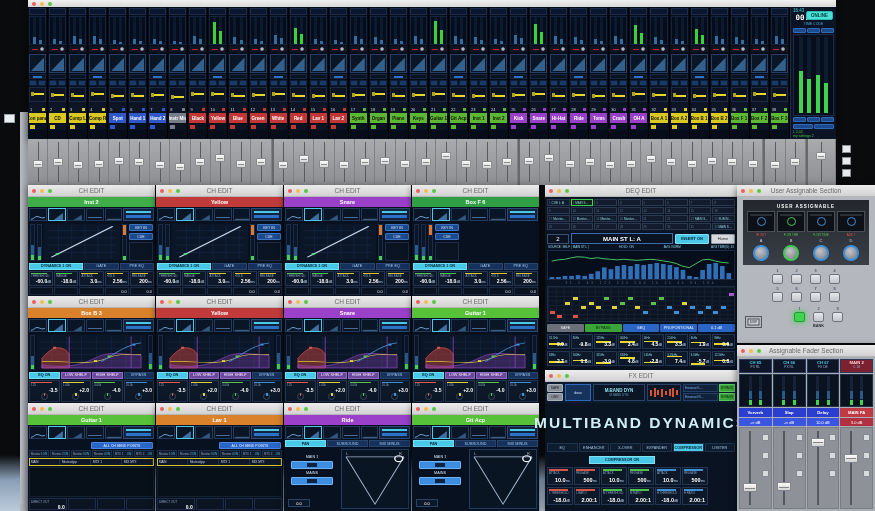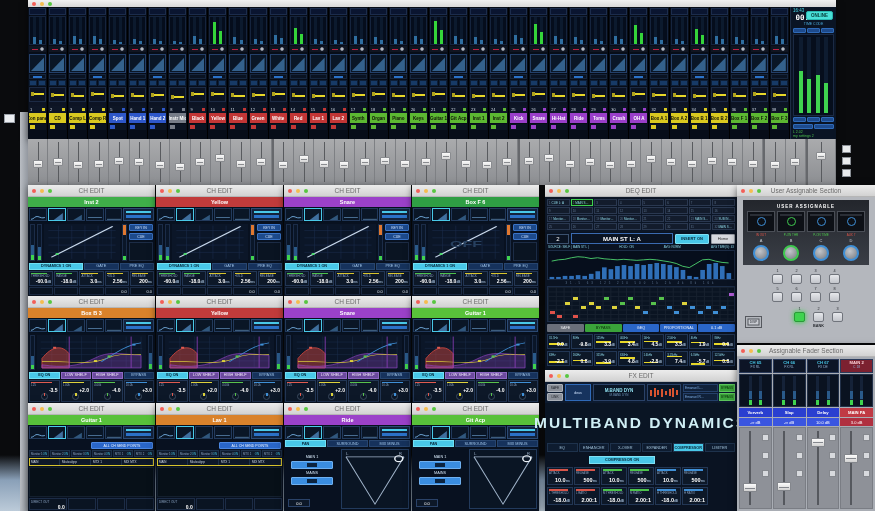--- a/index.html
+++ b/index.html
@@ -2075,35 +2075,20 @@
         </div>
         <div class="chbody">
           <div class="vmeter">
             <i style="bottom:0;height:12%;background:#3fd34f"></i>
             <b style="bottom:12%;height:30%;background:#2a5a8a"></b>
           </div>
           <div class="vmeter">
             <i style="bottom:0;height:10%;background:#3fd34f"></i>
             <b style="bottom:10%;height:25%;background:#2a5a8a"></b>
           </div>
-          <div class="graphbox"><svg viewBox="0 0 52 45" width="100%" height="100%" preserveAspectRatio="none">
-              <rect width="52" height="45" fill="#0b1628"></rect>
-              <line x1="10" y1="2" x2="10" y2="43" stroke="#1b2d4c" stroke-width="0.5"></line>
-              <line x1="19" y1="2" x2="19" y2="43" stroke="#1b2d4c" stroke-width="0.5"></line>
-              <line x1="28" y1="2" x2="28" y2="43" stroke="#1b2d4c" stroke-width="0.5"></line>
-              <line x1="37" y1="2" x2="37" y2="43" stroke="#1b2d4c" stroke-width="0.5"></line>
-              <line x1="46" y1="2" x2="46" y2="43" stroke="#1b2d4c" stroke-width="0.5"></line>
-              <line x1="3" y1="8" x2="49" y2="8" stroke="#1b2d4c" stroke-width="0.5"></line>
-              <line x1="3" y1="17" x2="49" y2="17" stroke="#1b2d4c" stroke-width="0.5"></line>
-              <line x1="3" y1="26" x2="49" y2="26" stroke="#1b2d4c" stroke-width="0.5"></line>
-              <line x1="3" y1="35" x2="49" y2="35" stroke="#1b2d4c" stroke-width="0.5"></line>
-              <line x1="5" y1="41" x2="47" y2="3" stroke="#c9d9ec" stroke-width="1.2"></line>
-              <circle cx="9" cy="37" r="1.2" fill="#49e06a"></circle>
-              <text x="26" y="28" font-size="11" font-weight="bold" fill="#27405f" text-anchor="middle" font-family="Liberation Sans, sans-serif">OFF</text>
-            </svg></div>
           <div class="vmeter">
             <i style="top:0;height:28%;background:#e07830"></i>
             <b style="bottom:0;height:10%;background:#3fd34f"></b>
           </div>
           <div class="sidecol">
             <div class="bluebtn">KEY IN</div>
             <div class="bluebtn">CUE</div>
             <div class="gcell"></div>
           </div>
         </div>

